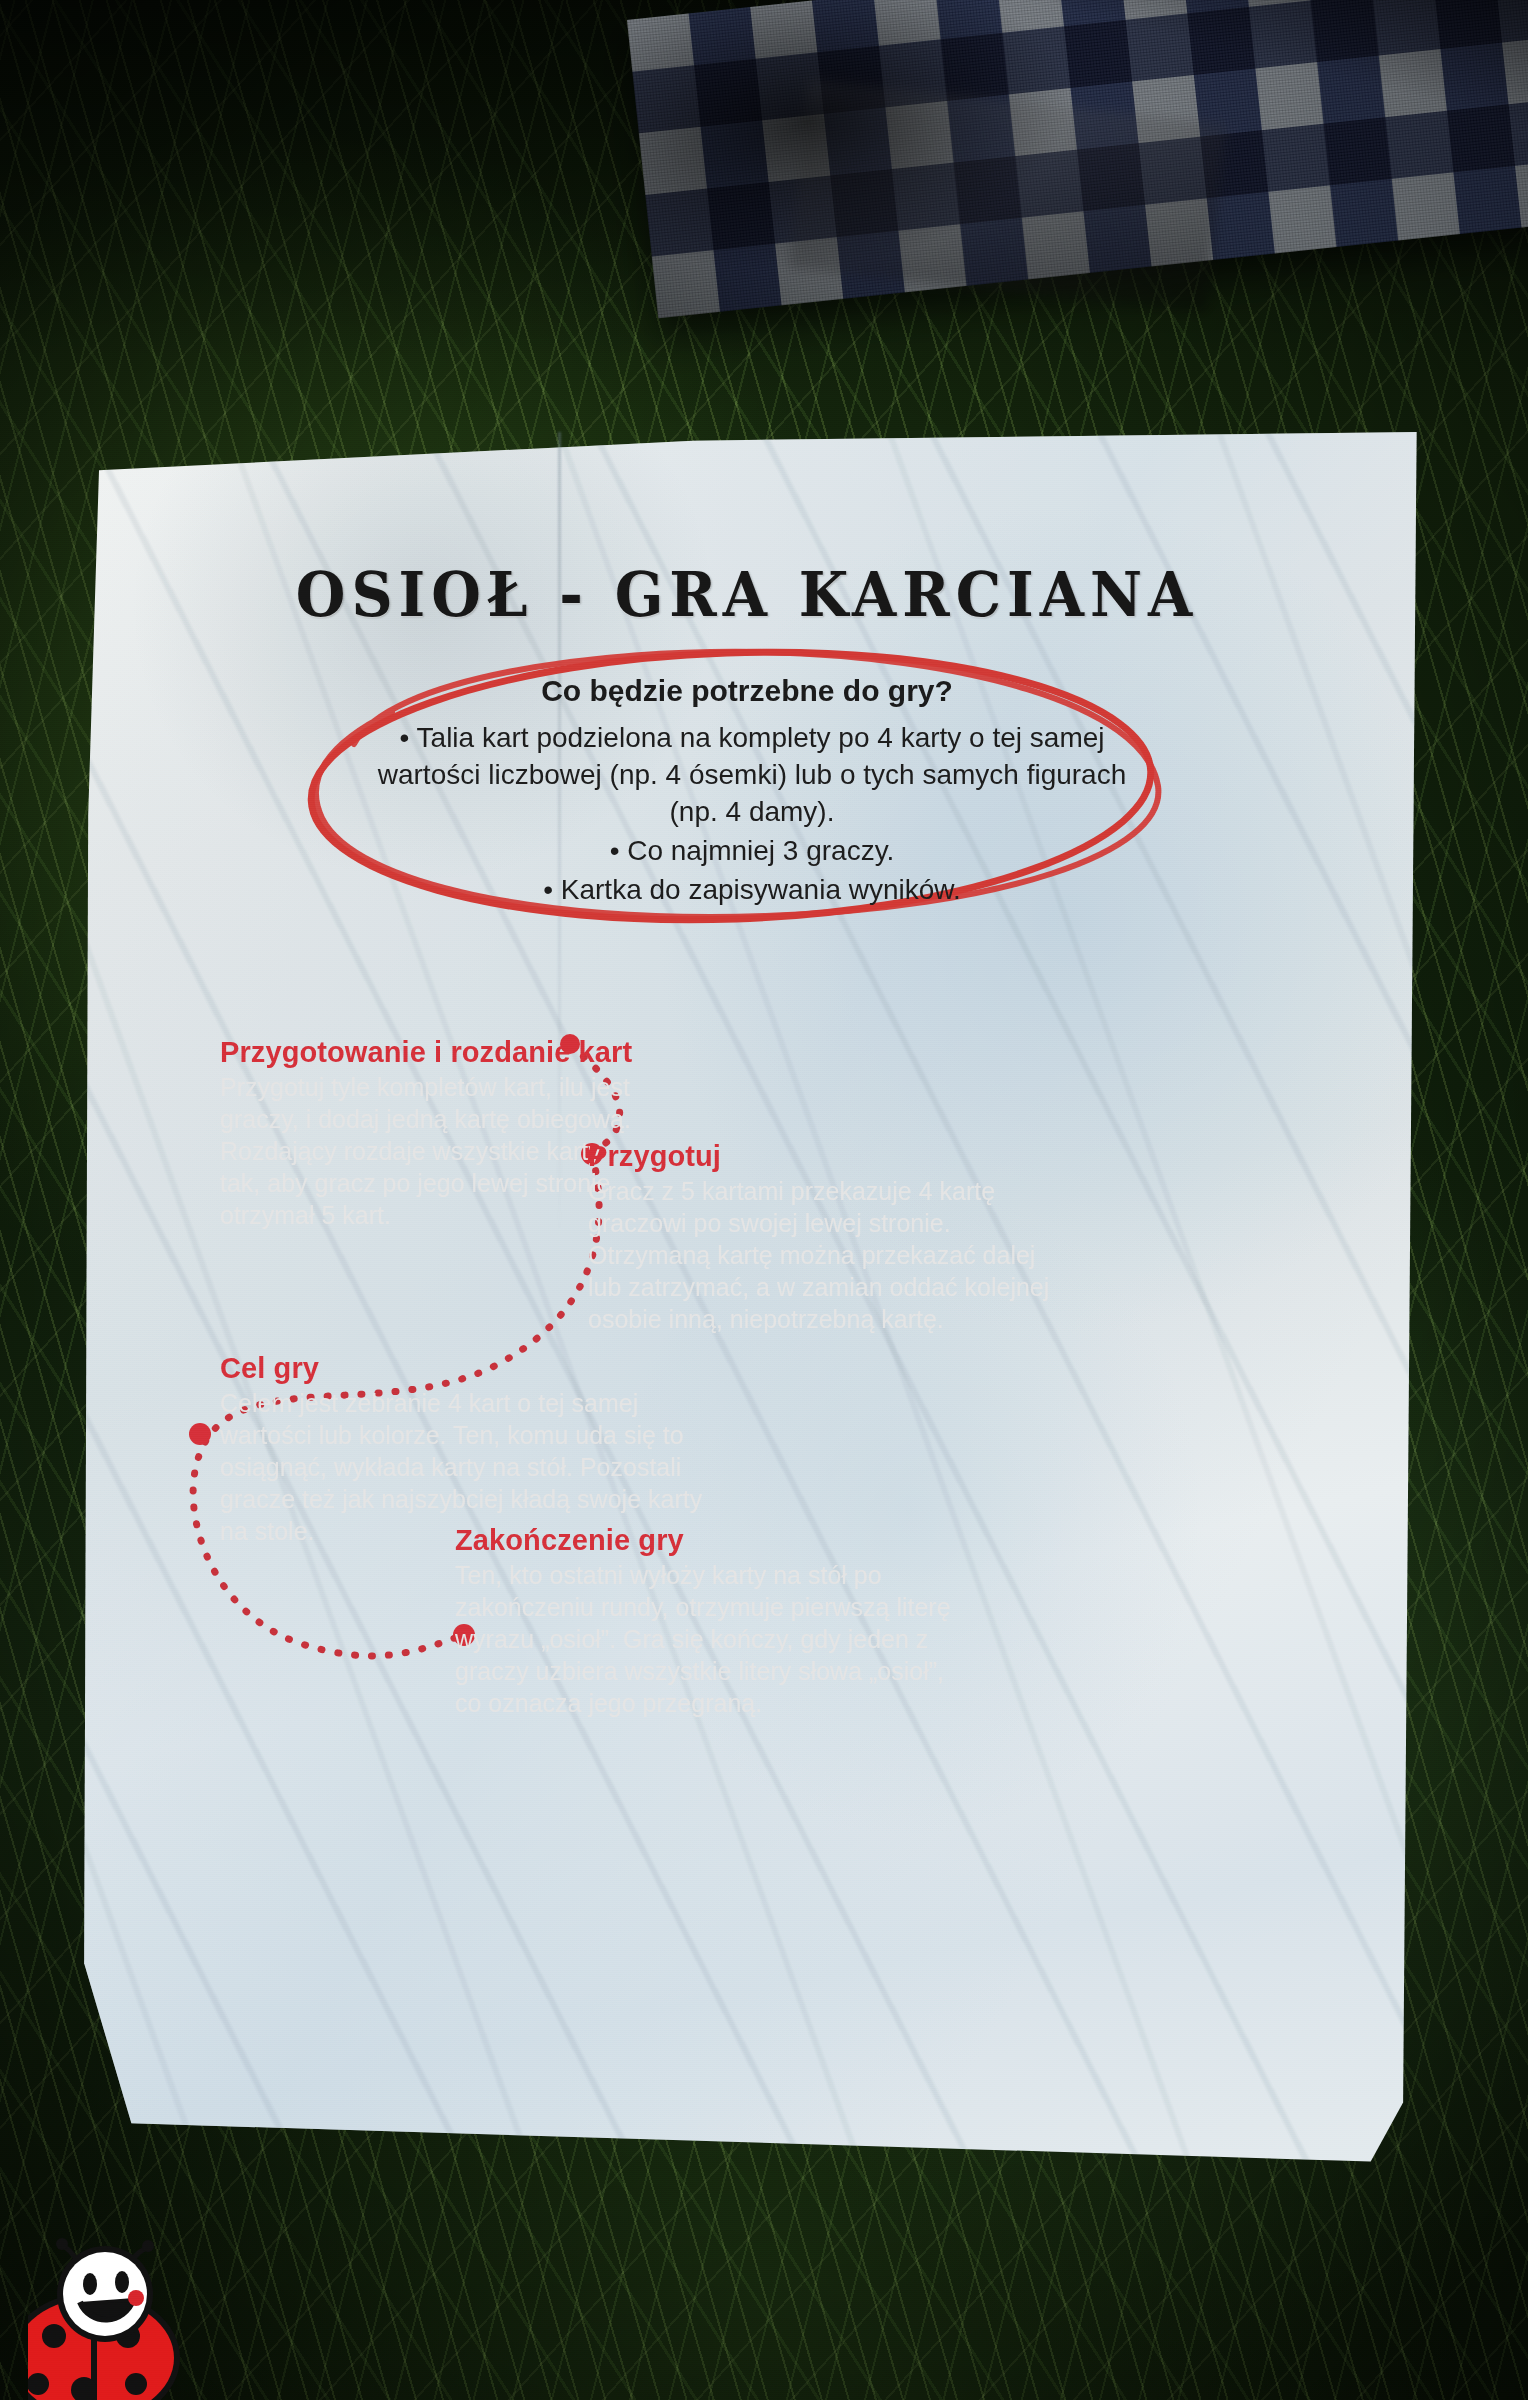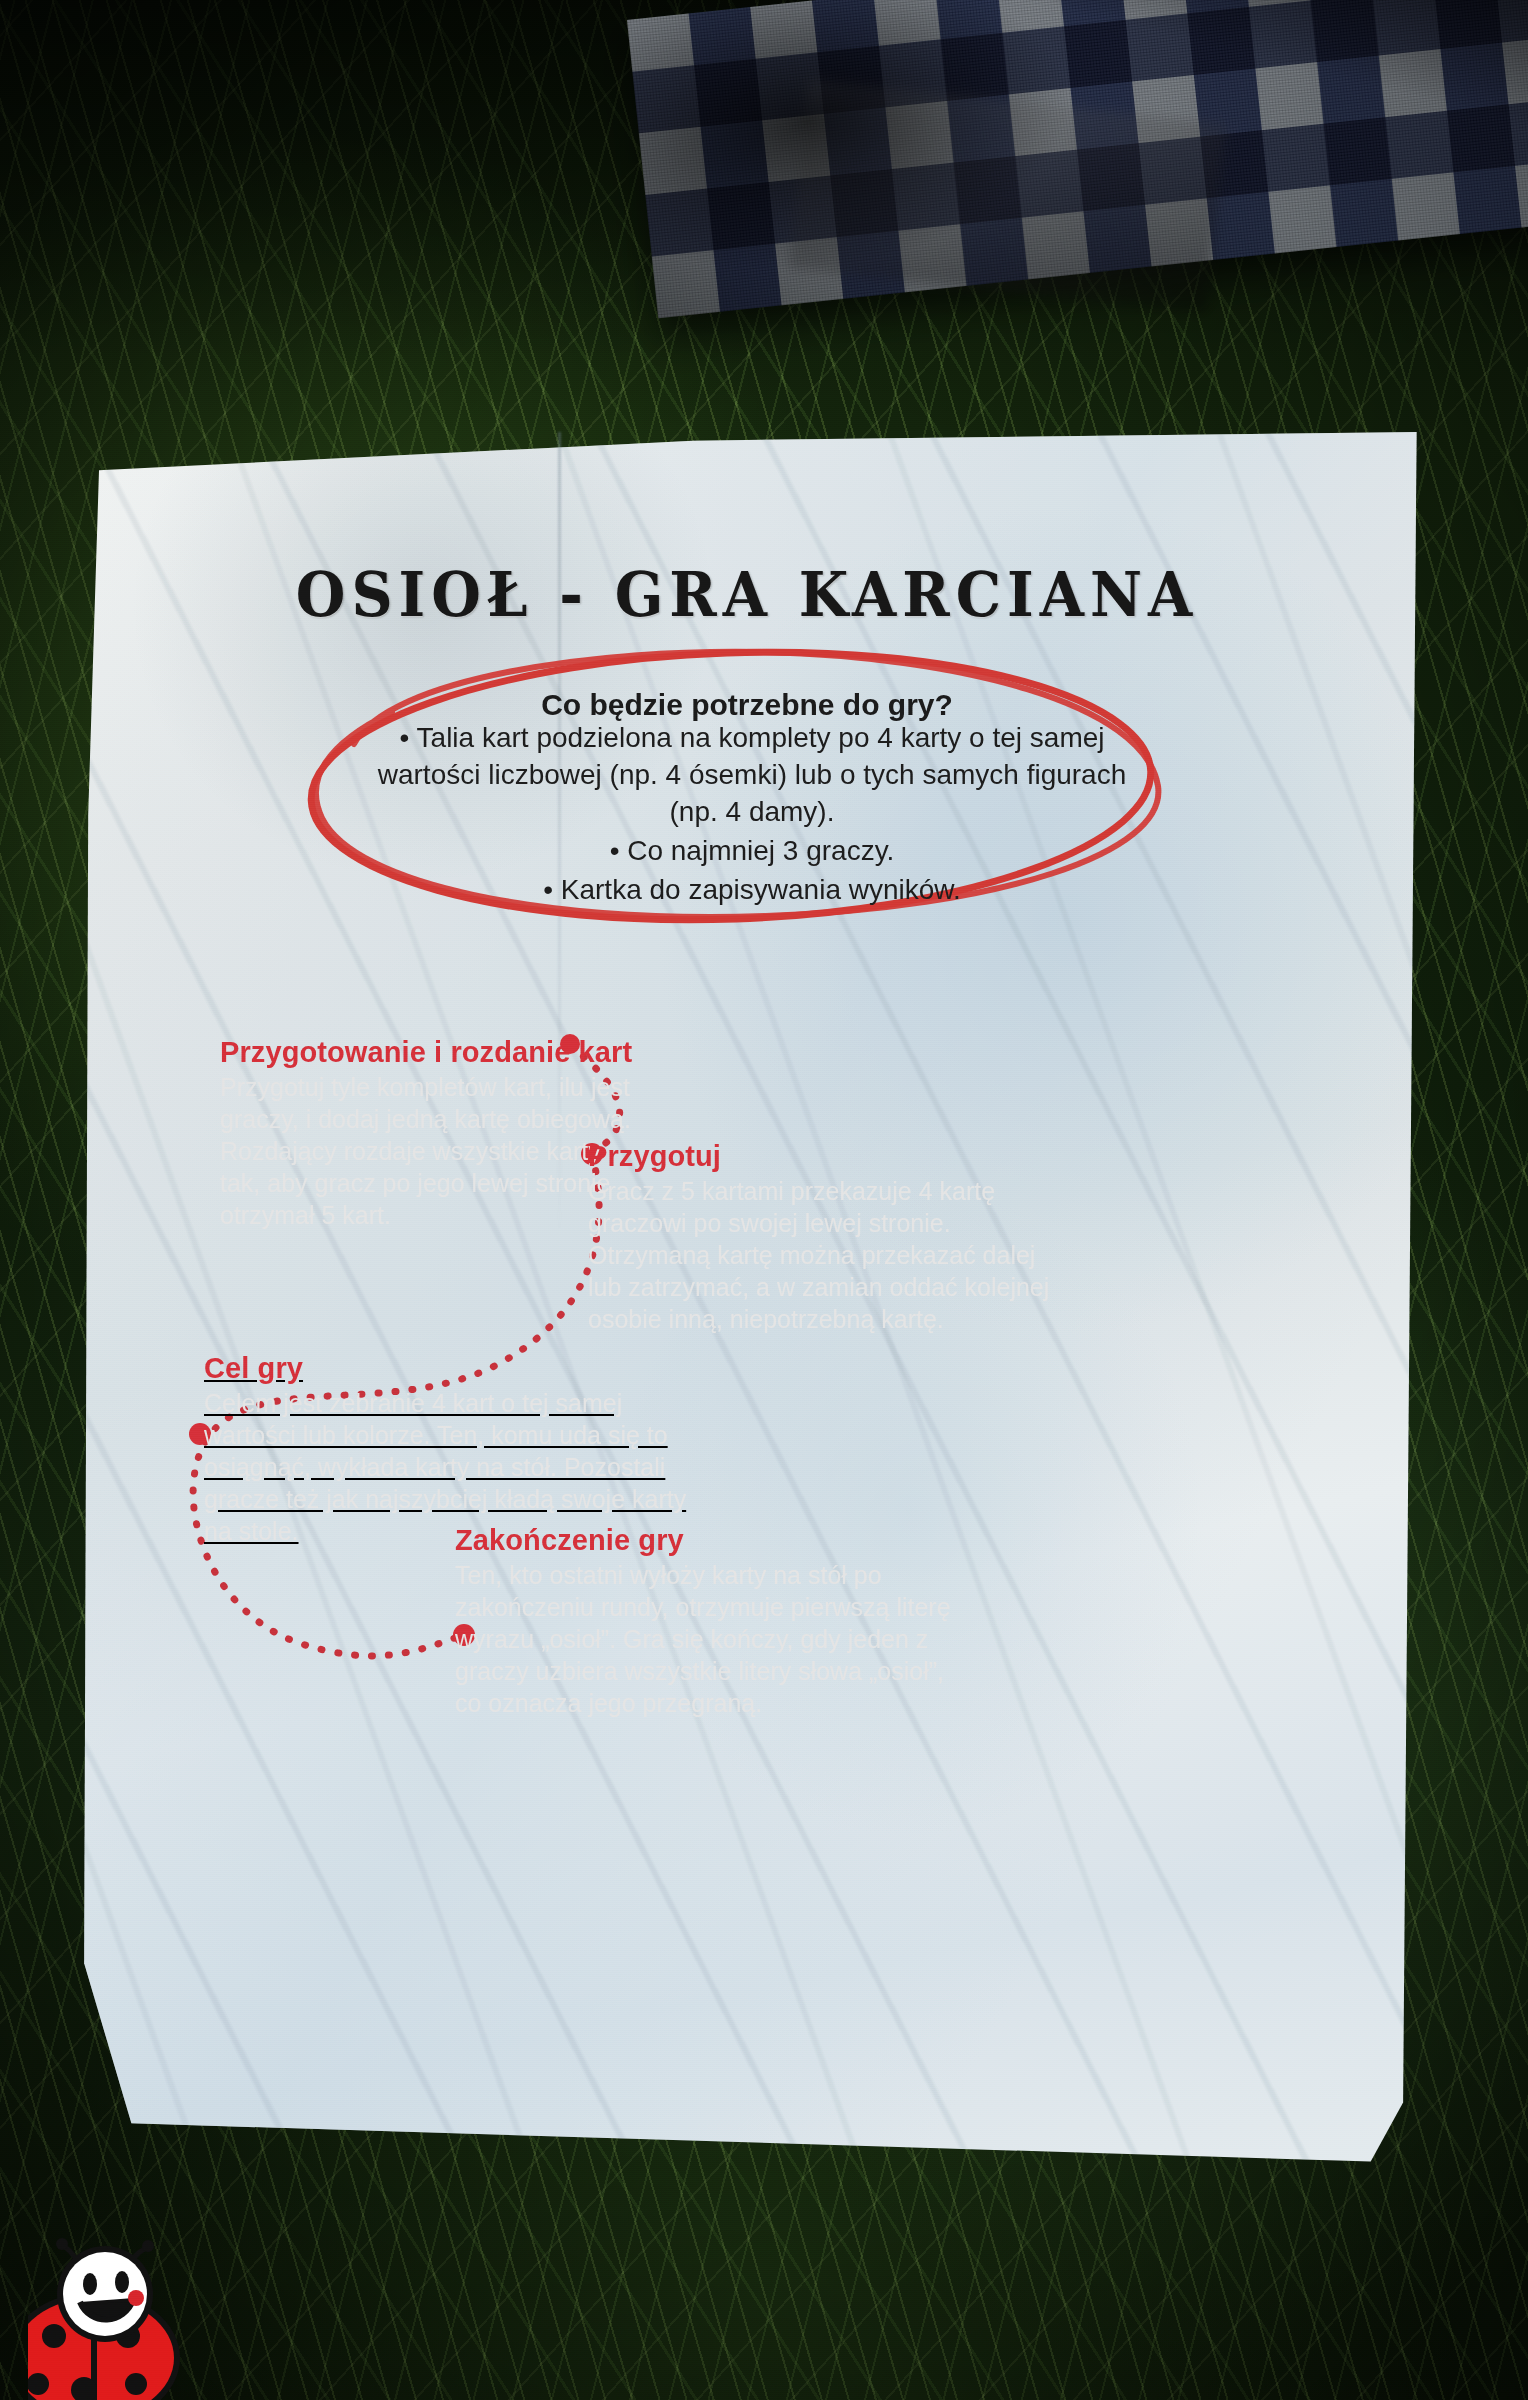--- a/index.html
+++ b/index.html
@@ -140,21 +140,21 @@
     font-family:"DejaVu Serif",serif;
     font-weight:700;font-size:57px;letter-spacing:6px;
     color:#171717;
     text-shadow:
       0 1px 0 rgba(255,255,255,.35),
       1px 1px 2px rgba(0,0,0,.25);
     transform:scaleY(1.08);
   }
 
   .need-head{
-    position:absolute;left:0;right:0;top:256px;text-align:center;
+    position:absolute;left:0;right:0;top:242px;text-align:center;
     font-size:30px;font-weight:700;color:#1b1b1b;
   }
   .need-list{
     position:absolute;left:300px;width:760px;top:288px;
     text-align:center;font-size:28px;line-height:1.32;color:#1d1d1d;
   }
   .need-list li{list-style:none;}
   .need-list ul{margin:0;padding:0;}
   .need-li{margin:0 0 2px 0;}
   .need-li .bul{color:#1d1d1d;}
@@ -166,21 +166,21 @@
   .dots{position:absolute;left:0;top:0;width:1350px;height:1740px;pointer-events:none;}
 
   .sec{position:absolute;margin-left:28px;}
   .sec h3{
     margin:0 0 2px 0;font-size:29px;font-weight:700;color:#d6303a;letter-spacing:.1px;
   }
   .sec p{margin:0;font-size:25px;line-height:1.28;color:#e5e5e5;}
 
   .sec-prep{left:120px;top:604px;width:420px;}
   .sec-play{left:488px;top:708px;width:480px;}
-  .sec-goal{left:104px;top:920px;width:500px;text-decoration:underline;}
+  .sec-goal{left:120px;top:920px;width:500px;}
   .sec-end{left:355px;top:1092px;width:520px;}
 
   
   .ladybug{position:absolute;left:28px;top:2232px;width:180px;height:180px;}
 
   .noise{
     position:absolute;inset:0;pointer-events:none;opacity:.06;
     background:repeating-linear-gradient(0deg,rgba(255,255,255,.5) 0 1px,rgba(0,0,0,.5) 1px 2px);
     mix-blend-mode:overlay;
   }

